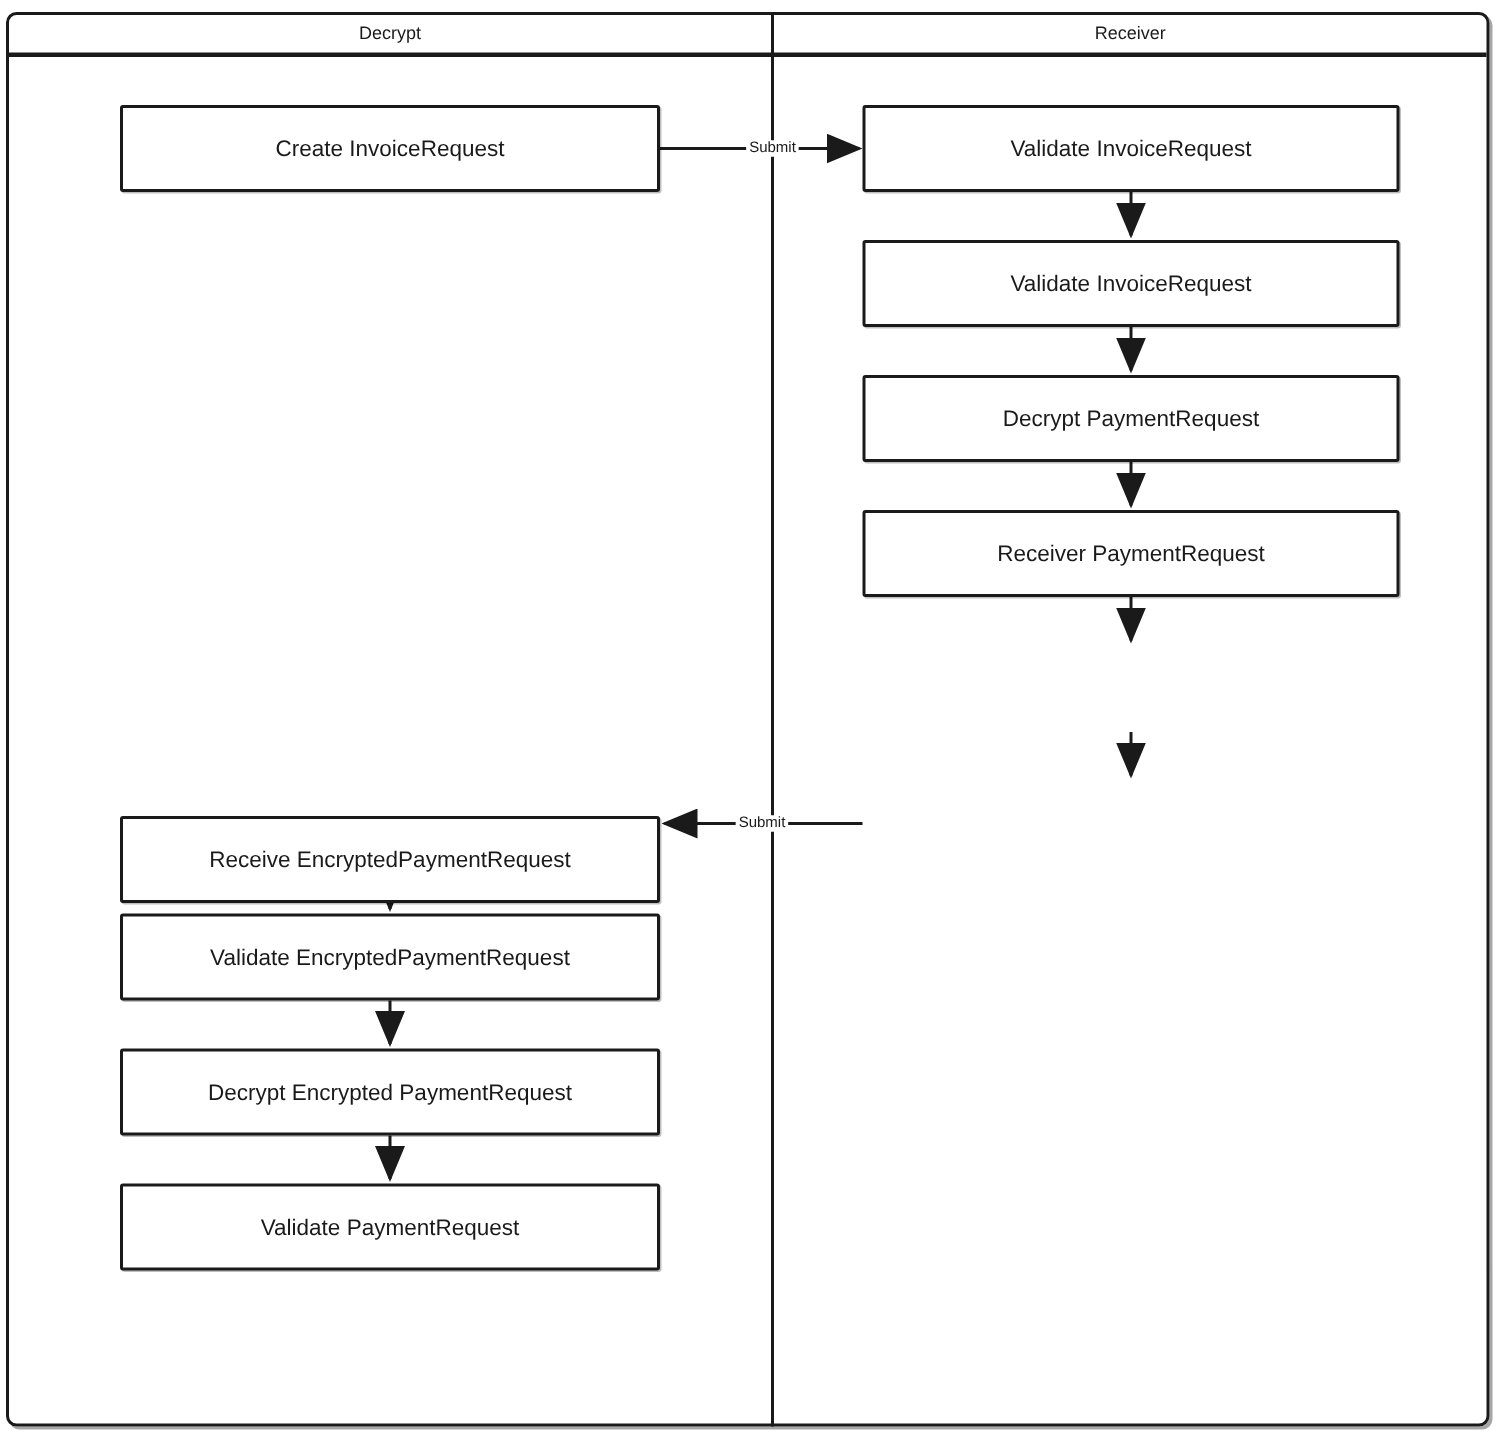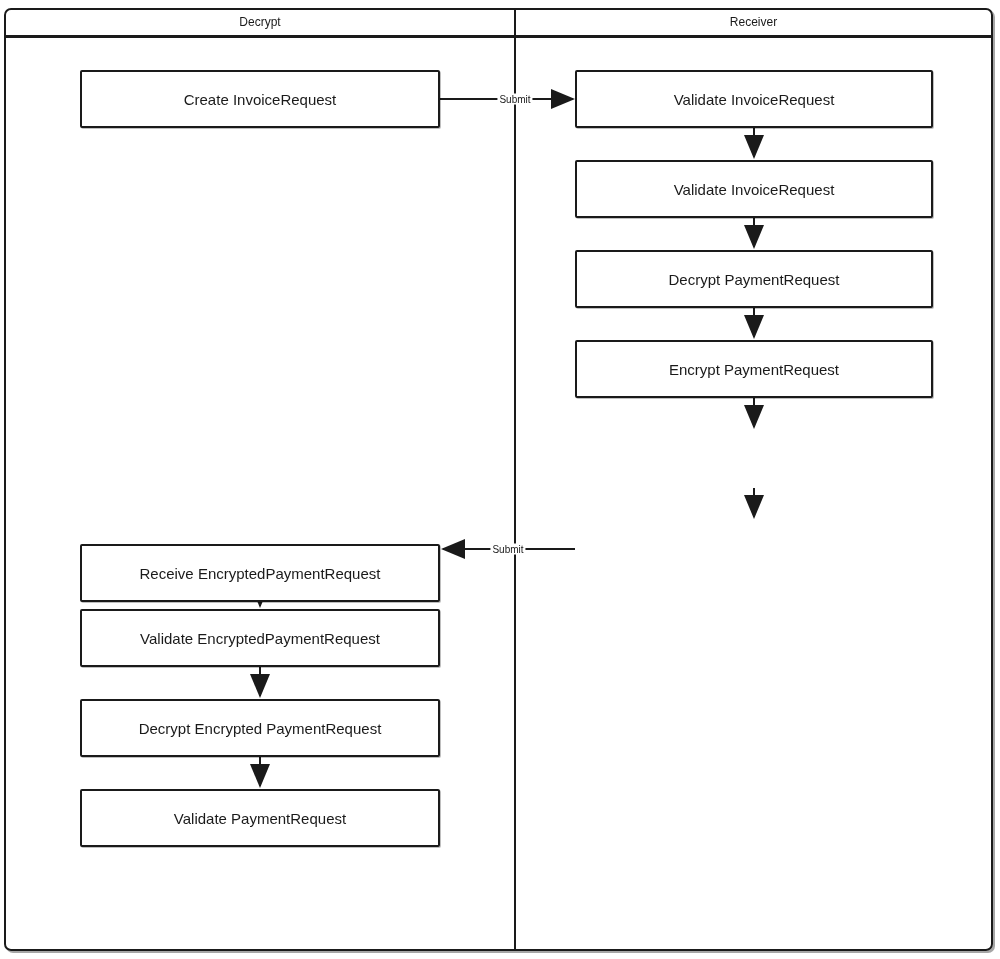--- a/index.html
+++ b/index.html
@@ -97,19 +97,19 @@
   <div class="node receiver" style="top:70px">
     <span>Validate InvoiceRequest</span>
   </div>
   <div class="node receiver" style="top:160px">
     <span>Validate InvoiceRequest</span>
   </div>
   <div class="node receiver" style="top:250px">
     <span>Decrypt PaymentRequest</span>
   </div>
   <div class="node receiver" style="top:340px">
-    <span>Encrypt PaymentRequest</span>
+    <span>Receiver PaymentRequest</span>
   </div>
 
   <div class="edge-label" style="left:515px;top:99px">Submit</div>
   <div class="edge-label" style="left:508px;top:549px">Submit</div>
 
 </div>
 
 </body></html>

